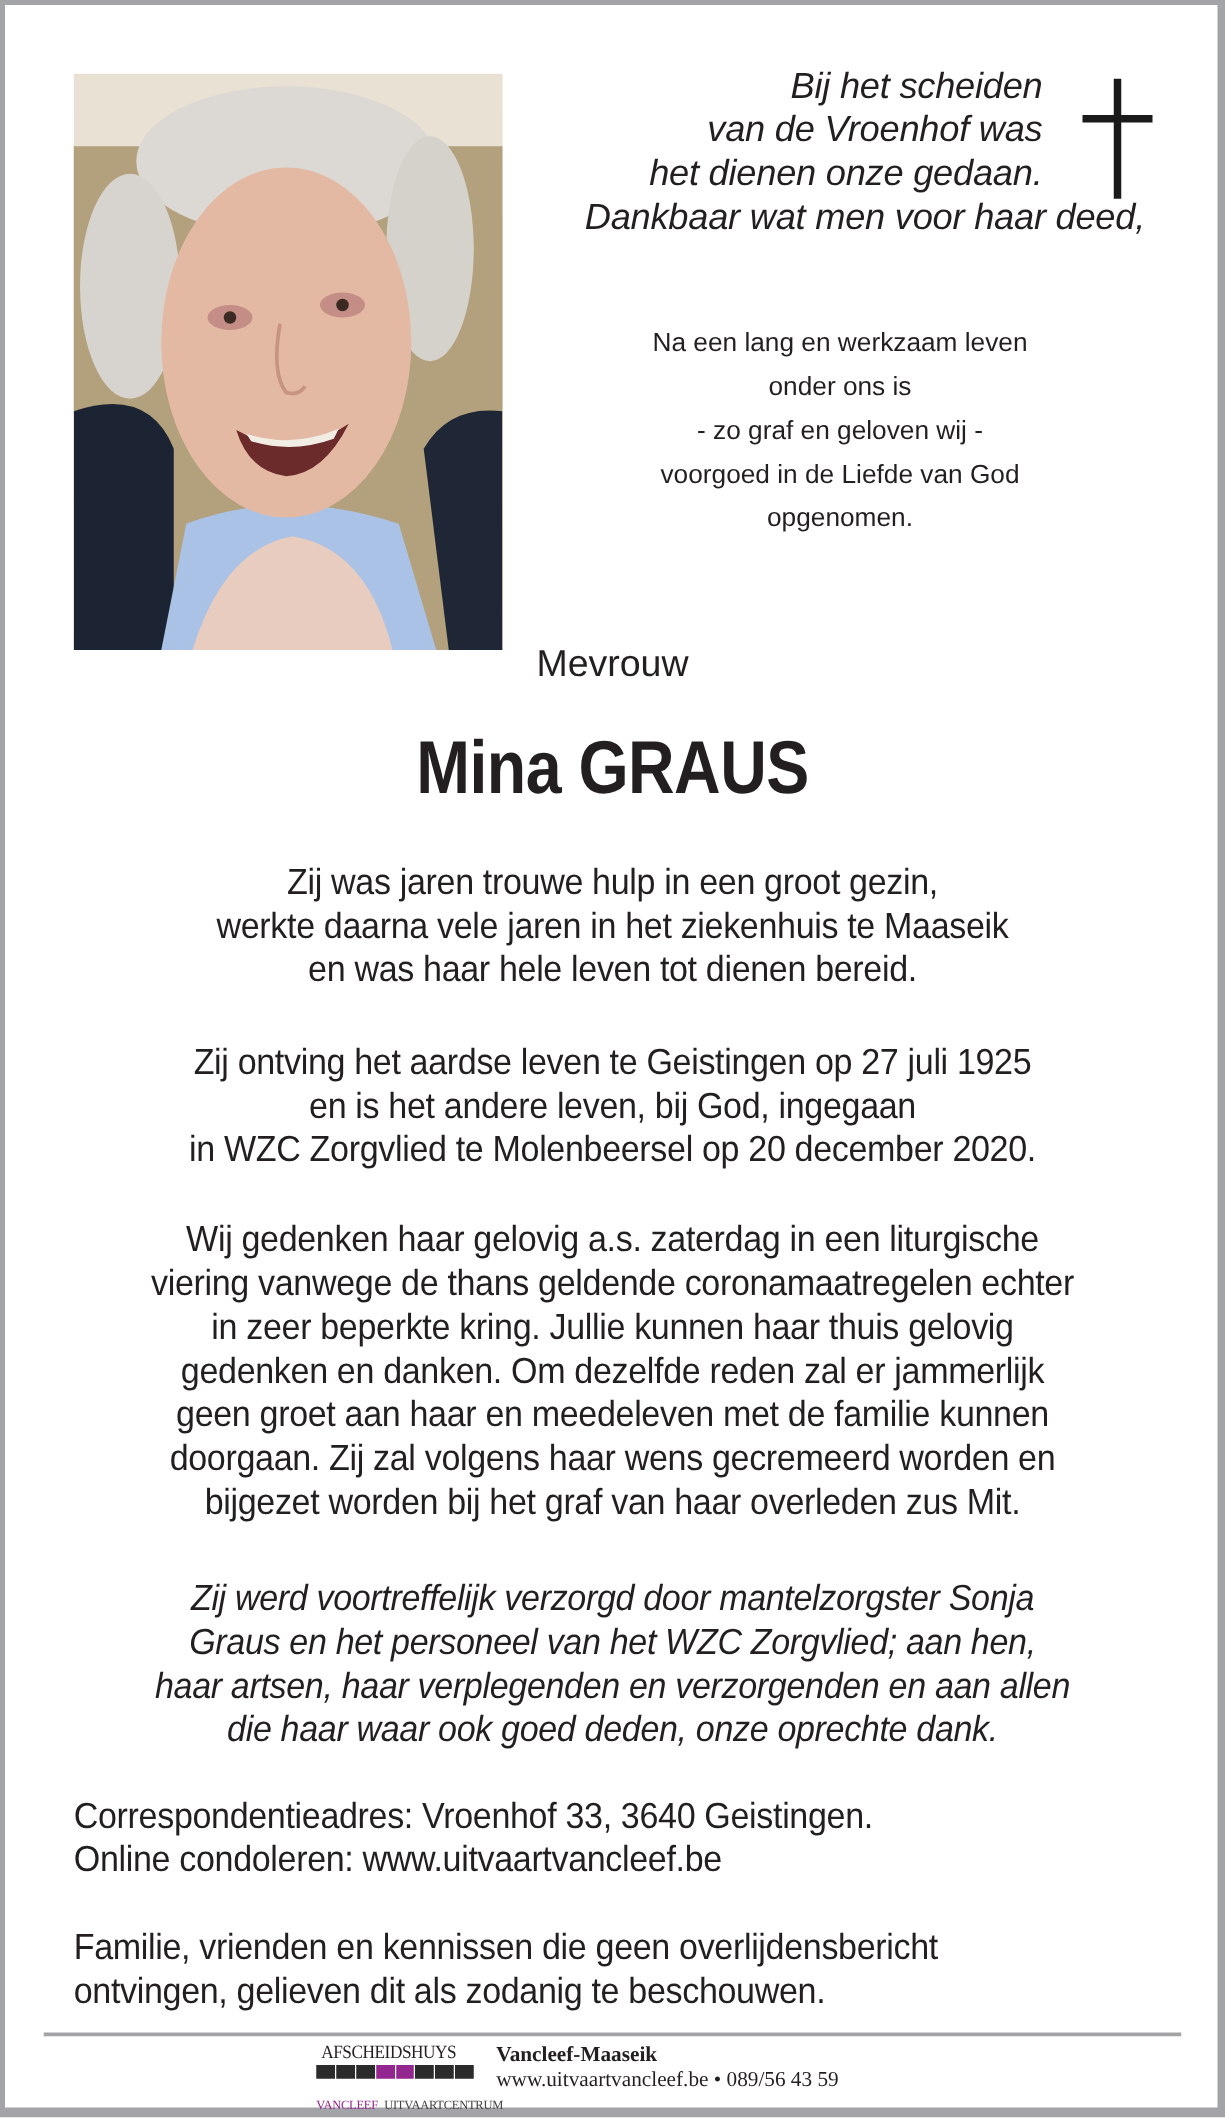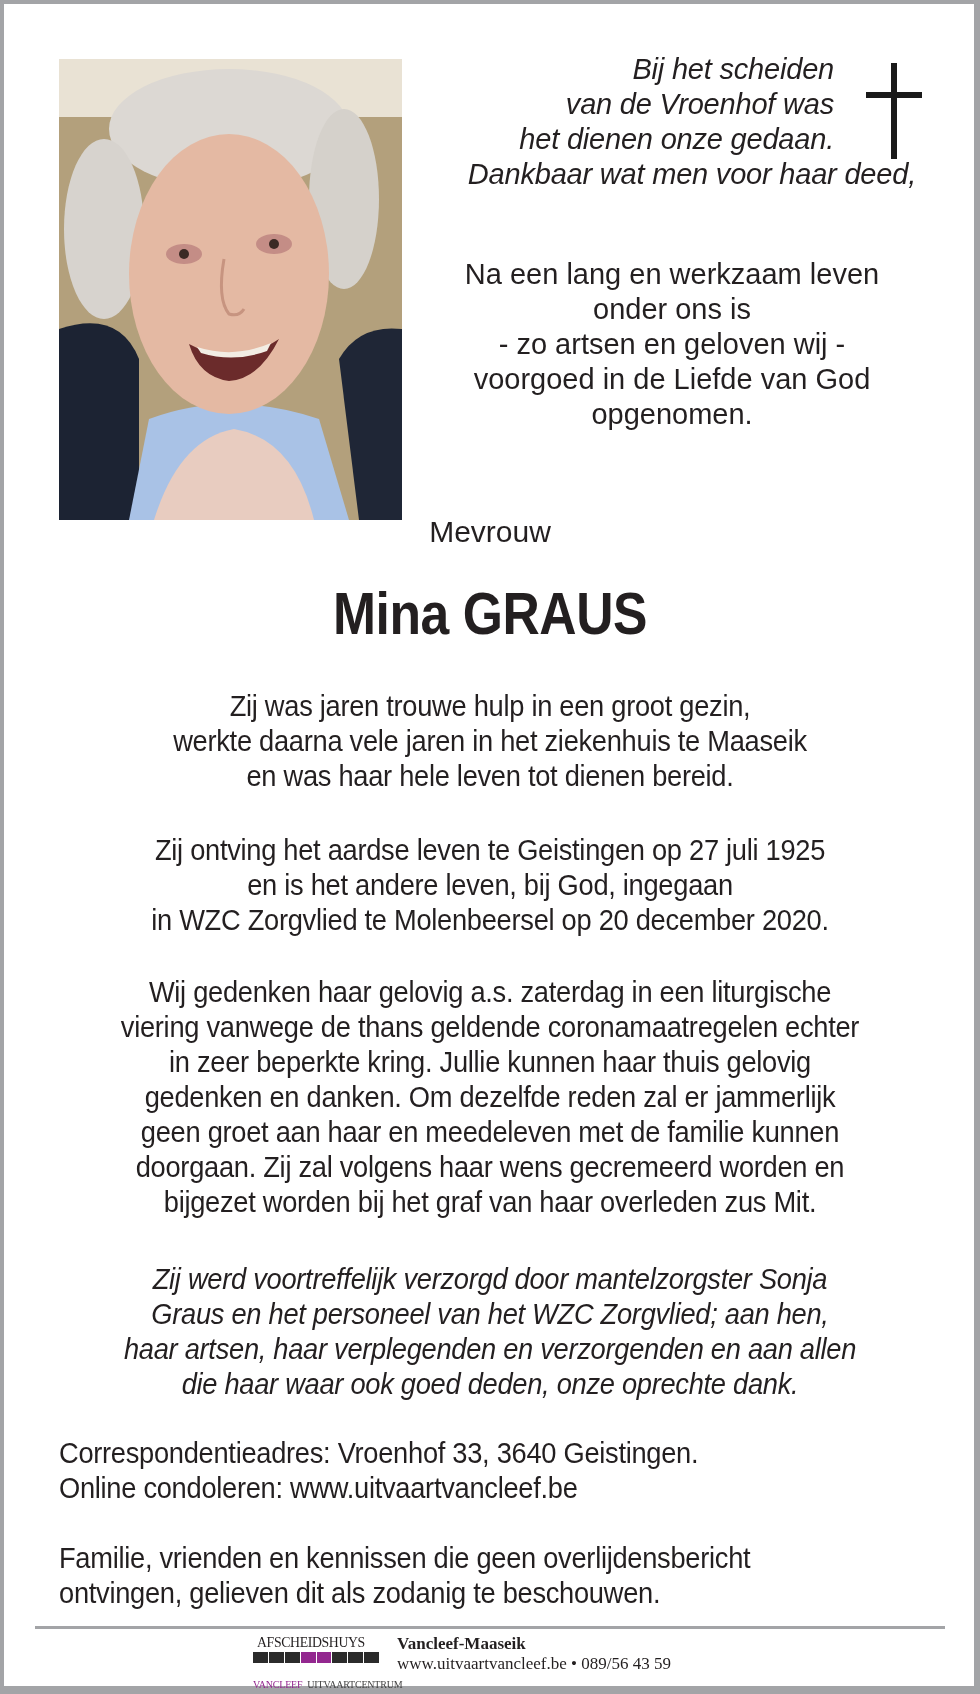--- a/index.html
+++ b/index.html
@@ -34,21 +34,21 @@
     
     .poem {
       left: 400px; top: 52px; width: 516px;
       font-style: italic; font-size: 29px; line-height: 35px; text-align: right;
       letter-spacing: -0.2px;
     }
     .poem .short { padding-right: 82px; }
 
     .intro {
       left: 430px; top: 257px; width: 484px;
-      font-size: 29px; line-height: 35px; text-align: center;
+      font-size: 21px; line-height: 35px; text-align: center;
     }
 
     .salutation {
       left: 300px; top: 514px; width: 380px; text-align: center;
       font-size: 30px; line-height: 36px;
     }
     .name {
       left: 190px; top: 578px; width: 600px; text-align: center;
       font-size: 60px; line-height: 72px; font-weight: bold;
       transform: scaleX(0.86); transform-origin: center;
@@ -139,21 +139,21 @@
 <div class="abs poem">
   <div class="short">Bij het scheiden</div>
   <div class="short">van de Vroenhof was</div>
   <div class="short">het dienen onze gedaan.</div>
   <div>Dankbaar wat men voor haar deed,</div>
 </div>
 
 <div class="abs intro">
   <div>Na een lang en werkzaam leven</div>
   <div>onder ons is</div>
-  <div>- zo artsen en geloven wij -</div>
+  <div>- zo graf en geloven wij -</div>
   <div>voorgoed in de Liefde van God</div>
   <div>opgenomen.</div>
 </div>
 
 <div class="abs salutation">Mevrouw</div>
 <div class="abs name">Mina GRAUS</div>
 
 <div class="abs para p1">
   <div>Zij was jaren trouwe hulp in een groot gezin,</div>
   <div>werkte daarna vele jaren in het ziekenhuis te Maaseik</div>

